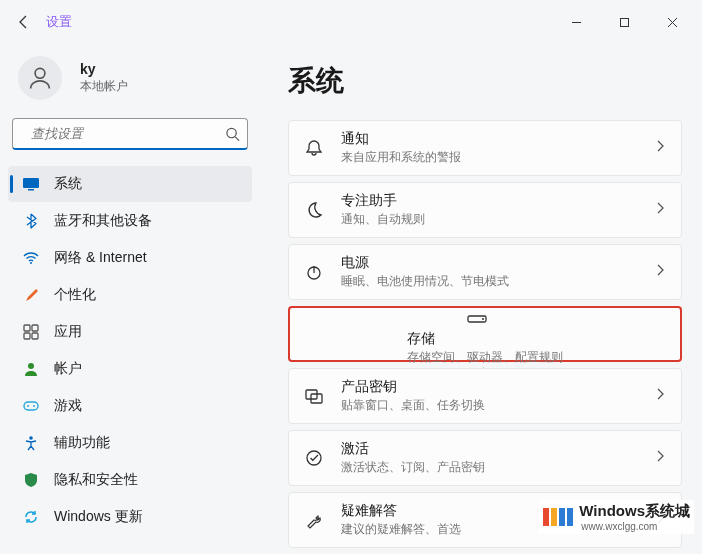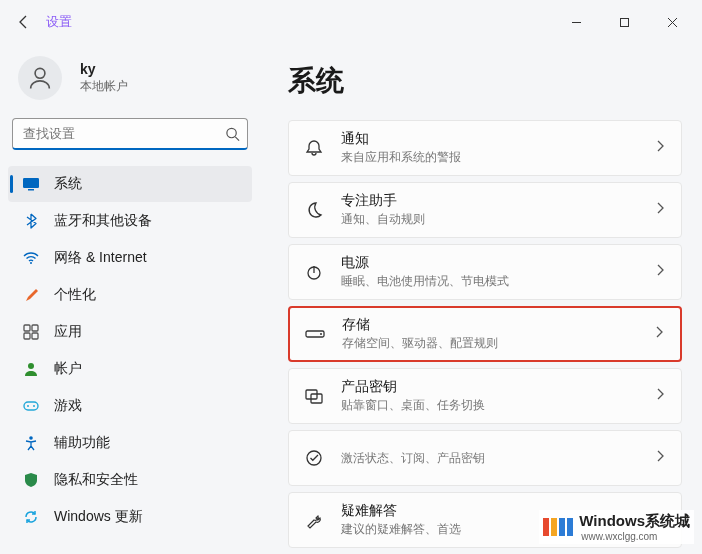--- a/index.html
+++ b/index.html
@@ -14,43 +14,43 @@
   .content { display: flex; height: calc(100% - 44px); }
 
   .sidebar { width: 260px; padding: 0 8px 8px 8px; overflow-y: auto; }
   .profile { display: flex; align-items: center; padding: 12px 8px 18px 10px; gap: 18px; }
   .avatar { width: 44px; height: 44px; border-radius: 50%; background: #e7e9ec; display: flex; align-items: center; justify-content: center; }
   .avatar svg { width: 28px; height: 28px; color: #555; }
   .profile-name { font-size: 14px; font-weight: 600; color: #222; }
   .profile-sub { font-size: 12px; color: #666; margin-top: 1px; }
 
   .search-wrap { padding: 0 4px 12px 4px; }
-  .search-box { width: 100%; height: 32px; border: 1px solid #949494; border-bottom: 2px solid #0067c0; border-radius: 4px; padding: 0 30px 0 10px; font-size: 13px; background: #fdfdfd; outline: none; position: relative; }
+  .search-box { width: 100%; height: 32px; border: 1px solid #949494; border-bottom: 2px solid #0067c0; border-radius: 4px; padding: 0 30px 0 18px; font-size: 13px; background: #fdfdfd; outline: none; position: relative; font-style: italic; }
   .search-container { position: relative; }
   .search-icon-r { position: absolute; right: 8px; top: 50%; transform: translateY(-50%); color: #555; }
 
   .nav { display: flex; flex-direction: column; gap: 1px; margin-top: 4px; }
   .nav-item { display: flex; align-items: center; height: 36px; padding: 0 10px 0 14px; border-radius: 4px; font-size: 14px; color: #222; position: relative; }
   .nav-item .nav-icon { width: 18px; height: 18px; margin-right: 14px; display: flex; align-items: center; justify-content: center; flex-shrink: 0; }
   .nav-item.active { background: #e9eaed; }
   .nav-item.active::before { content: ""; position: absolute; left: 2px; top: 9px; bottom: 9px; width: 3px; background: #0067c0; border-radius: 2px; }
 
   .main { flex: 1; padding: 10px 20px 0 28px; overflow-y: auto; }
   .page-title { font-size: 28px; font-weight: 600; color: #1a1a1a; margin-top: 8px; margin-bottom: 20px; }
 
   .cards { display: flex; flex-direction: column; gap: 6px; }
   .card { background: #fcfcfc; border: 1px solid #e6e6e6; border-radius: 4px; height: 56px; display: flex; align-items: center; padding: 0 14px; }
-  .card.highlight { border: 2px solid #d93a2b; }
+  .card.highlight { border: 2px solid #d93a2b; flex-direction: column; }
   .card-icon { width: 22px; height: 22px; margin-right: 16px; display: flex; align-items: center; justify-content: center; color: #333; flex-shrink: 0; }
   .card-body { flex: 1; }
   .card-title { font-size: 14px; color: #1a1a1a; }
   .card-sub { font-size: 12px; color: #777; margin-top: 1px; }
   .card-chevron { color: #555; }
 
-  .watermark { position: absolute; right: 8px; bottom: 10px; display: flex; align-items: center; gap: 6px; background: rgba(255,255,255,0.9); padding: 2px 4px; }
+  .watermark { position: absolute; right: 8px; bottom: 20px; display: flex; align-items: center; gap: 6px; background: rgba(255,255,255,0.9); padding: 2px 4px; }
   .watermark-logo { display: flex; gap: 2px; }
   .watermark-logo span { width: 6px; height: 18px; }
   .watermark-text { font-size: 15px; font-weight: 700; color: #222; }
   .watermark-sub { font-size: 10px; color: #666; margin-left: 2px; }
 
   
   .ic-system { color: #0067c0; }
   .ic-bt { color: #0067c0; }
   .ic-net { color: #0067c0; }
   .ic-pers { color: #e8672c; }
@@ -295,20 +295,21 @@
       </div>
 
       <div class="card">
         <span class="card-icon">
             <svg width="20" height="20" viewBox="0 0 20 20">
               <circle cx="10" cy="10" r="7" fill="none" stroke="currentColor" stroke-width="1.3"></circle>
               <path d="M6.5 10l2.3 2.3L14 7" stroke="currentColor" stroke-width="1.3" fill="none"></path>
             </svg>
           </span>
         <div class="card-body">
+          <div class="card-title">激活</div>
           <div class="card-sub">激活状态、订阅、产品密钥</div>
         </div>
         <span class="card-chevron"><svg width="14" height="14" viewBox="0 0 14 14">
               <path d="M5 2l5 5-5 5" stroke="currentColor" stroke-width="1.3" fill="none"></path>
             </svg></span>
       </div>
 
       <div class="card">
         <span class="card-icon">
             <svg width="20" height="20" viewBox="0 0 20 20">

